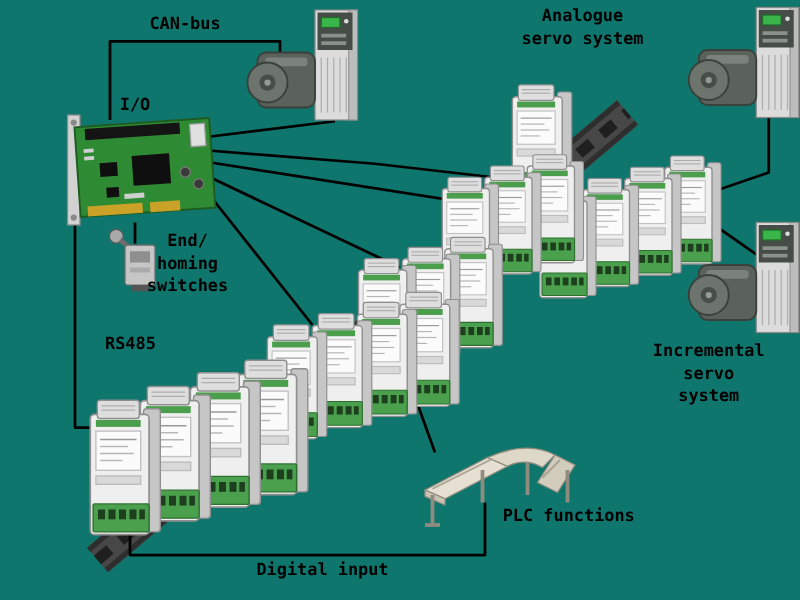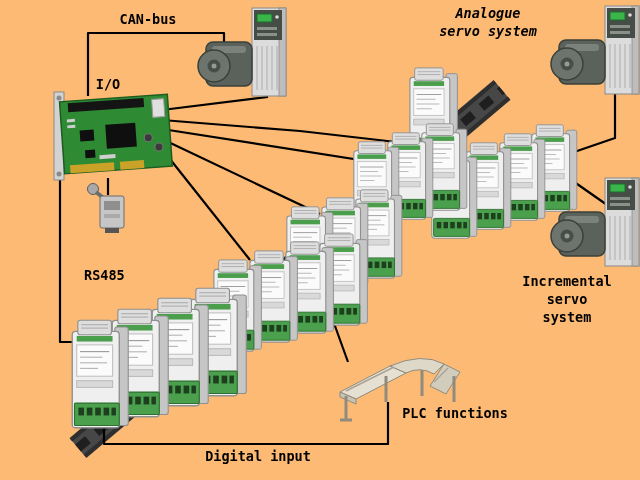--- a/index.html
+++ b/index.html
@@ -1,17 +1,17 @@
 <!DOCTYPE html>
 <html><head>
 <meta charset="utf-8">
 <style>
   html,body{margin:0;padding:0;background:#ffffff;}
   .stage{
-    position:relative;width:640px;height:480px;background:#fdba74;overflow:hidden;
+    position:relative;width:640px;height:480px;background:#0f766e;overflow:hidden;
     font-family:"DejaVu Sans Mono",monospace;
   }
   .stage svg{position:absolute;left:0;top:0;display:block;}
   .lbl{
     position:absolute;font-weight:bold;font-size:13.5px;line-height:1.32;color:#000;
     white-space:pre-line;text-align:center;transform:translateX(-50%);
   }
   .lbl--left{transform:none;text-align:center;}
 </style>
 </head>
@@ -161,22 +161,25 @@
     <line x1="100" y1="40" x2="114" y2="26" stroke="#aaa395" stroke-width="1.5"></line>
     <line x1="12" y1="54" x2="12" y2="78" stroke="#8f8b7e" stroke-width="3"></line>
     <line x1="52" y1="34" x2="52" y2="60" stroke="#8f8b7e" stroke-width="3"></line>
     <line x1="88" y1="28" x2="88" y2="54" stroke="#8f8b7e" stroke-width="3"></line>
     <line x1="120" y1="34" x2="120" y2="60" stroke="#8f8b7e" stroke-width="3"></line>
     <line x1="6" y1="78" x2="18" y2="78" stroke="#8f8b7e" stroke-width="3"></line>
   </g>
 </svg>
 
 <div class="lbl" style="left:148px;top:11px;">CAN-bus</div>
-<div class="lbl" style="left:488px;top:5px;font-style:italic;">Analogue
+<div class="lbl" style="left:466px;top:5px;">Analogue
 servo system</div>
 <div class="lbl" style="left:108px;top:76px;text-align:center;">I/O</div>
+<div class="lbl" style="left:150px;top:185px;">End/
+homing
+switches</div>
 <div class="lbl lbl--left" style="left:84px;top:267px;">RS485</div>
 <div class="lbl" style="left:567px;top:259px;margin-top:14px;">Incremental
 servo system</div>
 <div class="lbl" style="left:455px;top:405px;">PLC functions</div>
 <div class="lbl" style="left:258px;top:448px;">Digital input</div>
 
 </div>
 
 </body></html>

